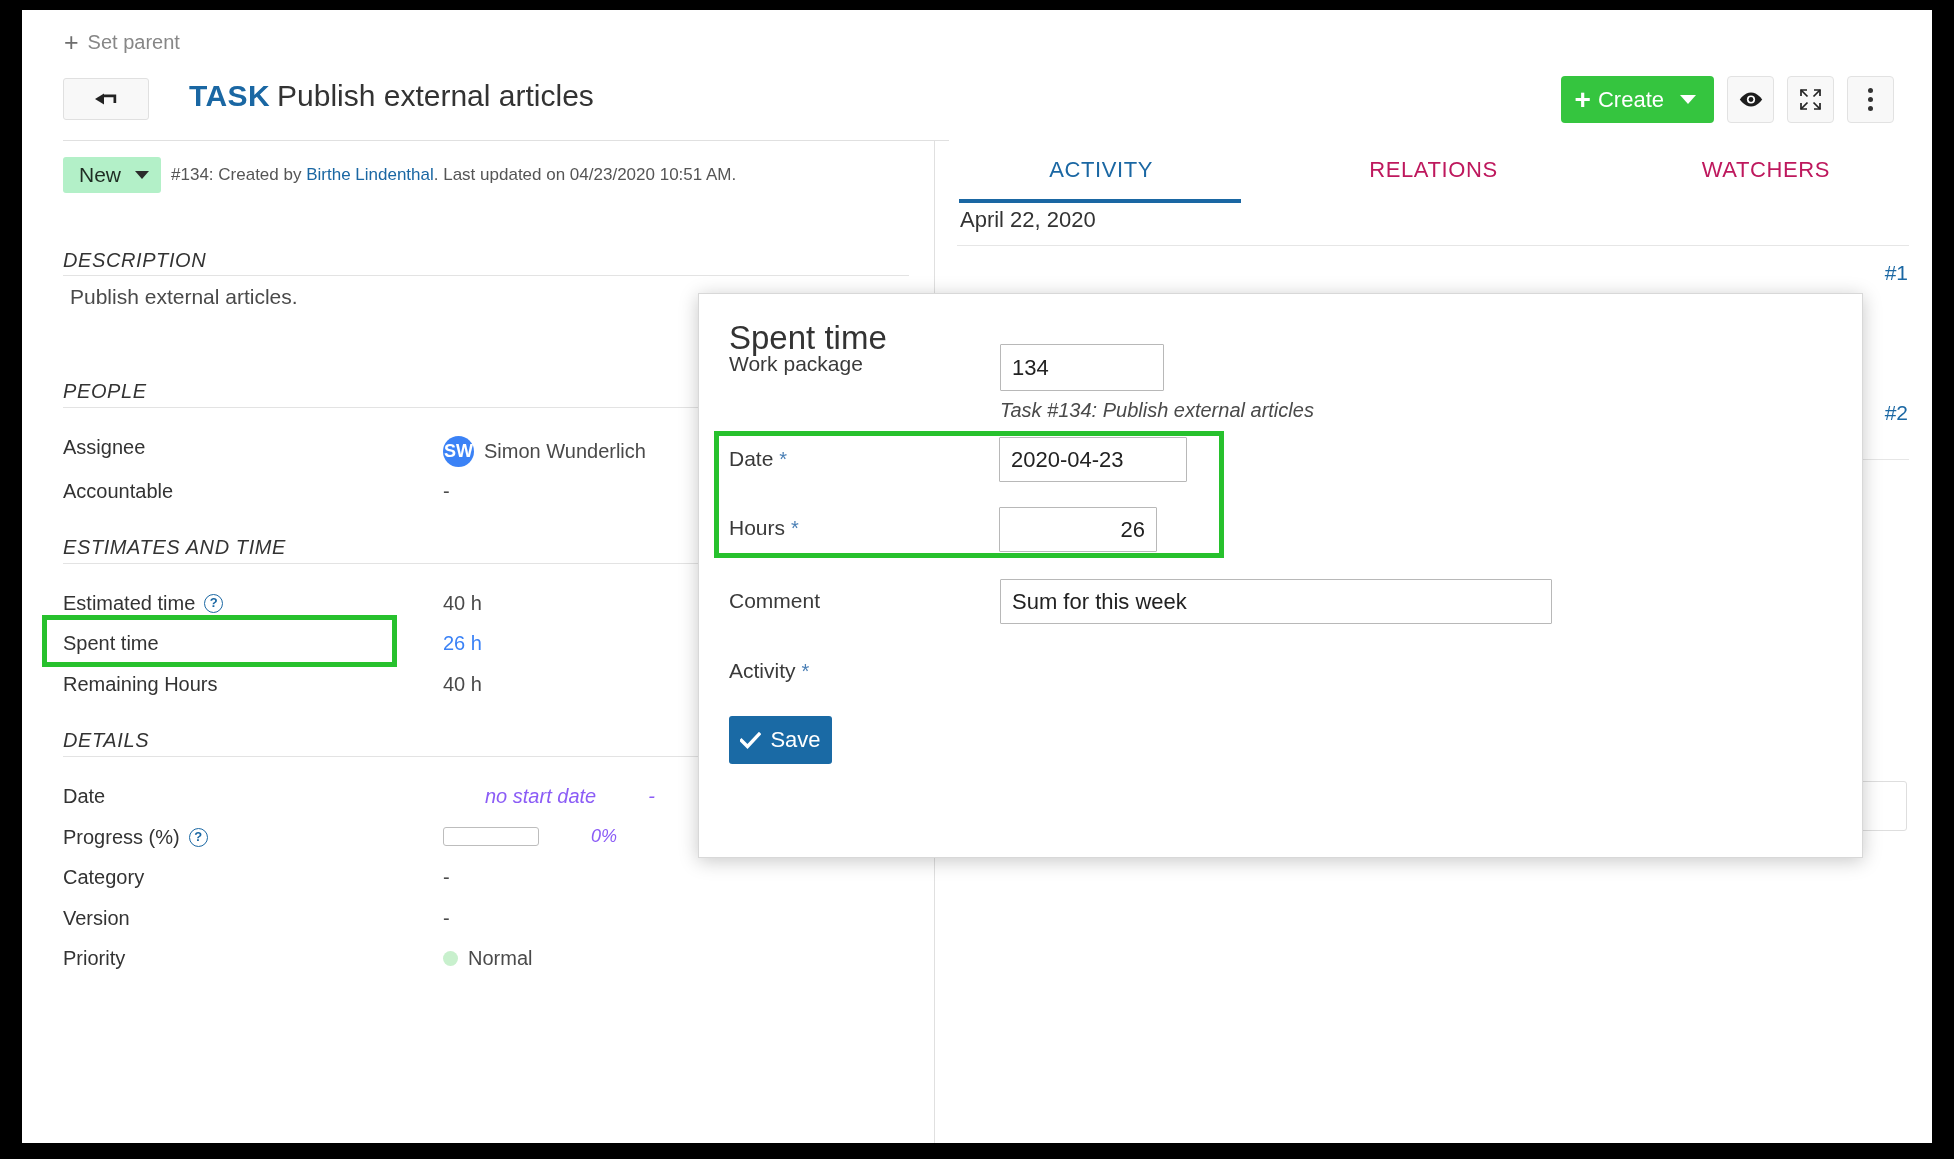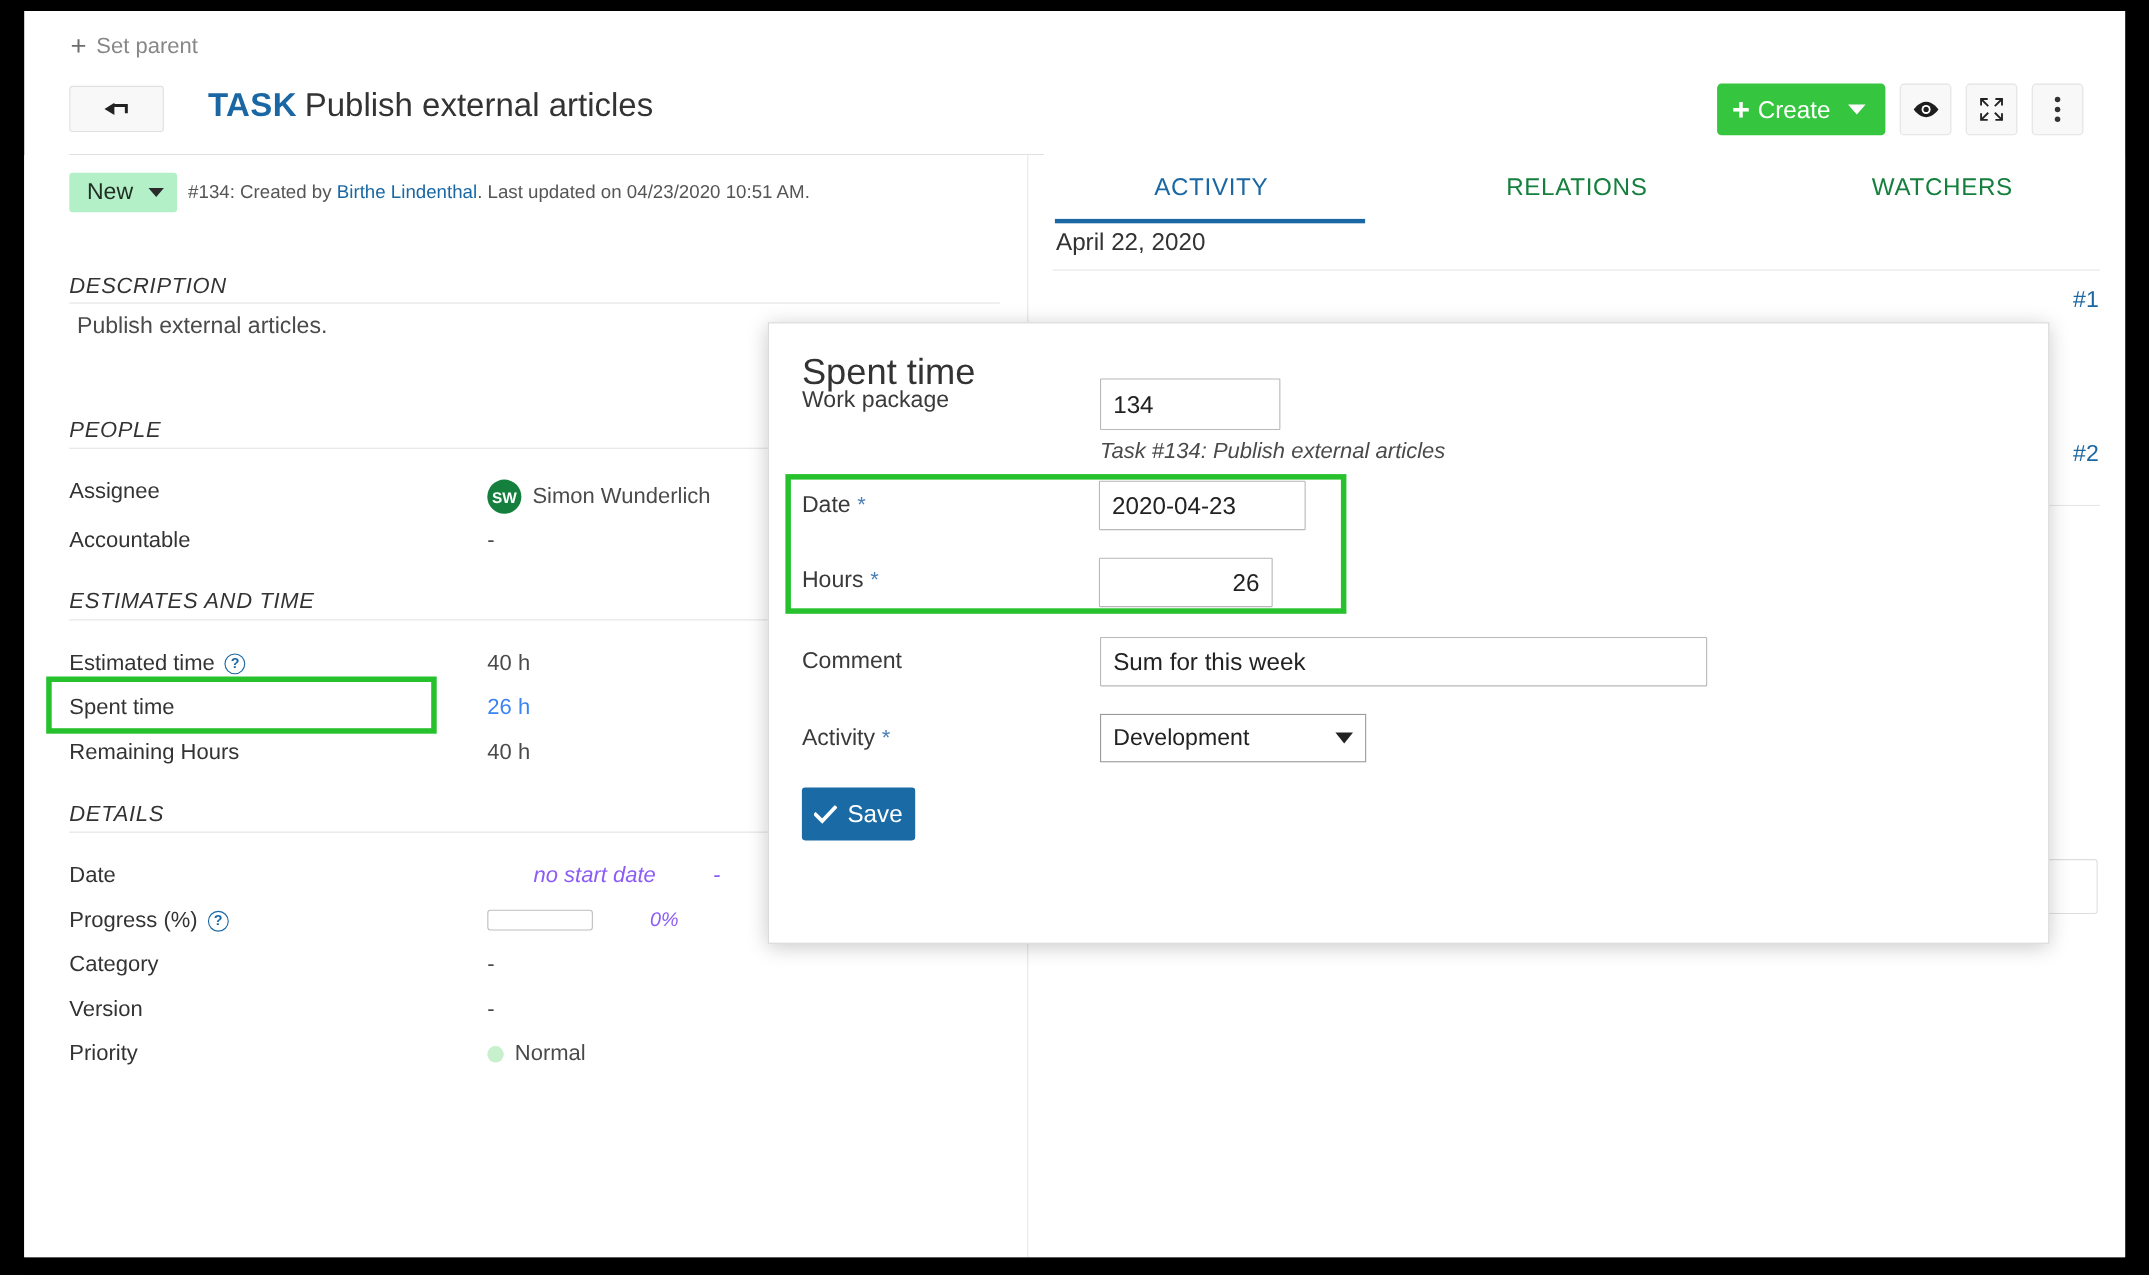--- a/index.html
+++ b/index.html
@@ -100,41 +100,41 @@
   .fvalue { position: absolute; left: 380px; top: 10px; font-size: 20px; color: #4a4a4a; display: flex; align-items: center; gap: 10px; }
   .fvalue.link { color: #3b82f6; }
   .help {
     width: 19px; height: 19px; border-radius: 50%;
     border: 1.6px solid #1A67A3; color: #1A67A3;
     font-size: 13px; line-height: 15px; text-align: center; font-weight: 700;
     cursor: pointer;
   }
   .avatar {
     width: 31px; height: 31px; border-radius: 50%;
-    background: #15803d; color: #fff;
-    font-size: 14px; font-weight: 700;
+    background: #3b82f6; color: #fff;
+    font-size: 18px; font-weight: 700;
     display: flex; align-items: center; justify-content: center;
   }
   .italic { font-style: italic; color: #8b5cf6; margin-left: 42px; }
   .progbar { width: 96px; height: 19px; border: 1px solid #bdbdbd; border-radius: 3px; background: #fff; }
   .prio-dot { width: 15px; height: 15px; border-radius: 50%; background: #c8f0cd; }
 
   .green-outline {
     position: absolute; border: 5px solid #27c12d; background: transparent;
     pointer-events: none;
   }
 
   
   .vdiv { position: absolute; left: 912px; top: 131px; width: 1px; height: 1002px; background: #e0e0e0; }
   .right { position: absolute; left: 913px; top: 131px; width: 997px; height: 1002px; background: #fff; }
   .tabs { position: absolute; left: 0; top: 0; width: 100%; height: 64px; display: flex; }
   .tab {
     flex: 1; display: flex; align-items: flex-start; justify-content: center;
     padding-top: 16px;
-    font-size: 22px; color: #15803d; letter-spacing: .6px; cursor: pointer;
+    font-size: 22px; color: #be185d; letter-spacing: .6px; cursor: pointer;
   }
   .tab.active { color: #1A67A3; }
   .tab-underline { position: absolute; left: 24px; top: 58px; width: 282px; height: 4px; background: #1A67A3; }
   .act-date { position: absolute; left: 25px; top: 66px; font-size: 22px; color: #333; }
   .hr-r1 { position: absolute; left: 22px; top: 104px; width: 952px; height: 1px; background: #e6e6e6; }
   .act-num { position: absolute; right: 24px; font-size: 21px; color: #1A67A3; cursor: pointer; }
   .hr-r2 { position: absolute; left: 22px; top: 318px; width: 952px; height: 1px; background: #e6e6e6; }
   .comment-box {
     position: absolute; left: 632px; top: 640px;
     width: 340px; height: 50px;
@@ -379,24 +379,20 @@
 
     <div class="green-outline" style="left:15px; top:137px; width:510px; height:127px;"></div>
 
     <div class="m-label" style="top:295px">Comment</div>
     <input class="m-input" style="left: 301px; top: 285px; width: 552px; height: 45px;" value="Sum for this week">
 
     <div class="m-label" style="top:365px">
       <span>Activity</span>
       <span class="req">*</span>
     </div>
-    <div class="m-select" style="top:355px">
-      <span>Development</span>
-      <span class="caret"></span>
-    </div>
 
     <button class="save-btn" style="top:422px">
       <svg width="21" height="17" viewBox="0 0 21 17">
         <path d="M1.5 8.5 L7.5 14.5 L19 2.2" stroke="#fff" stroke-width="3.4" fill="none" stroke-linecap="square"></path>
       </svg>
       <span>Save</span>
     </button>
   </div>
 
 </div>

